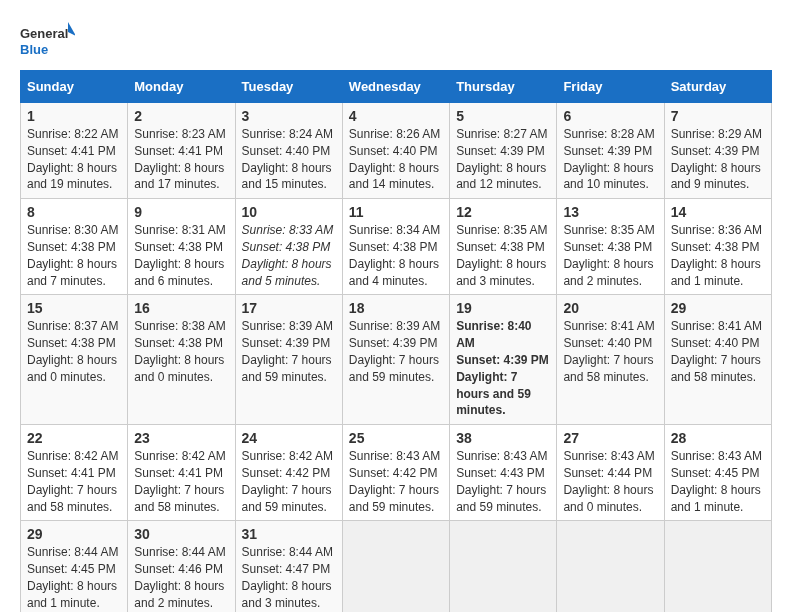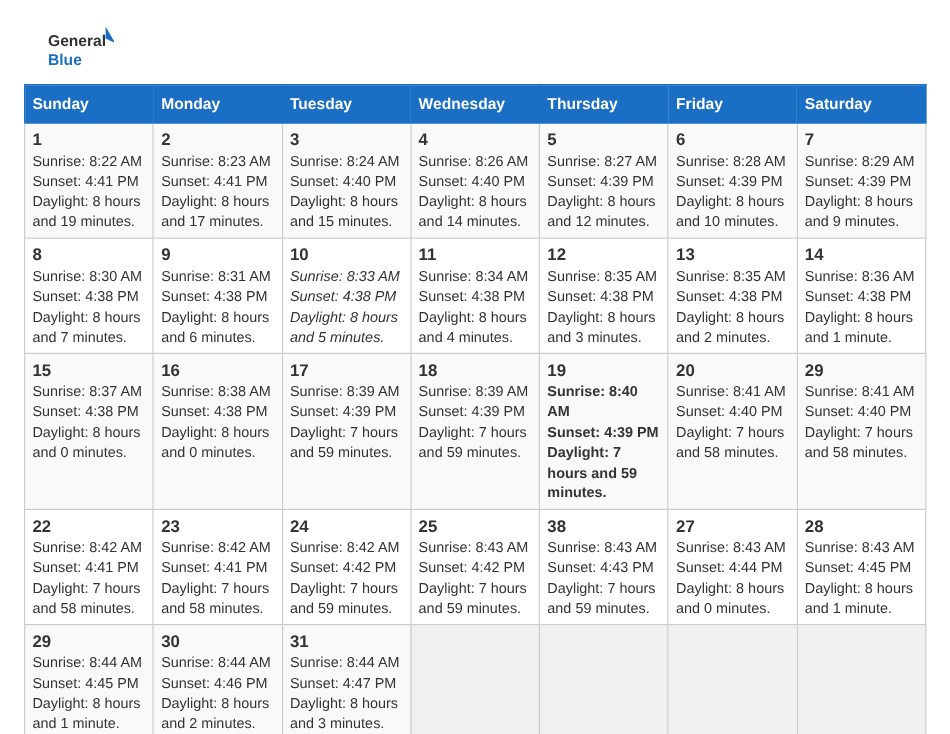--- a/index.html
+++ b/index.html
@@ -13,21 +13,20 @@
     .header {
       display: flex;
       justify-content: space-between;
       align-items: flex-start;
       margin-bottom: 10px;
     }
     .logo {
       display: flex;
       align-items: center;
       gap: 4px;
-      margin-left: 20px;
     }
     .title-block {
       text-align: right;
     }
     .month-title {
       font-size: 36px;
       font-weight: bold;
       color: #333;
     }
     .subtitle {

